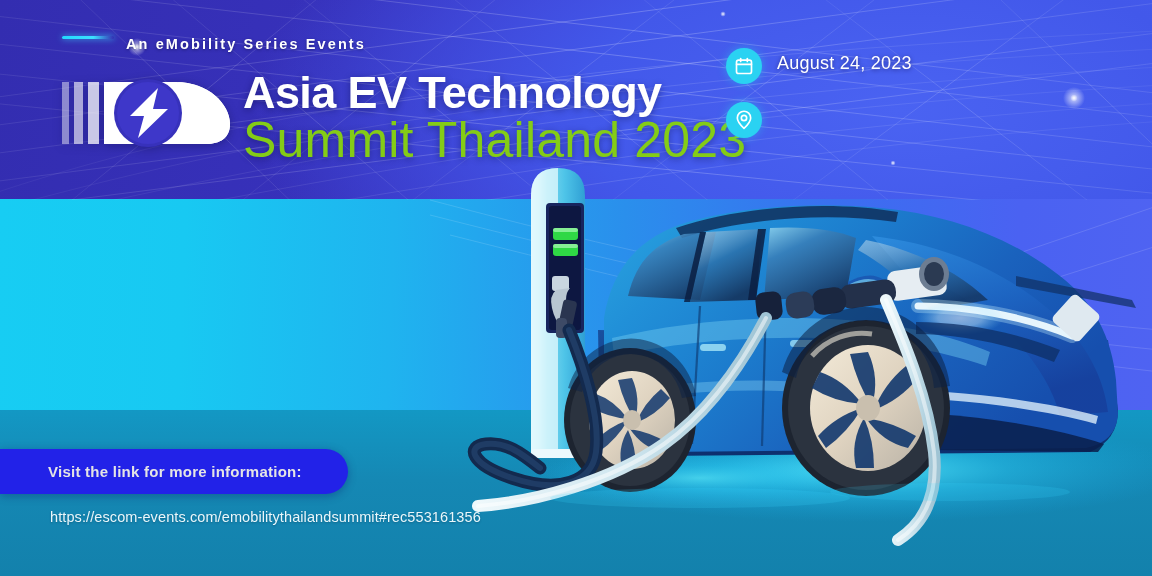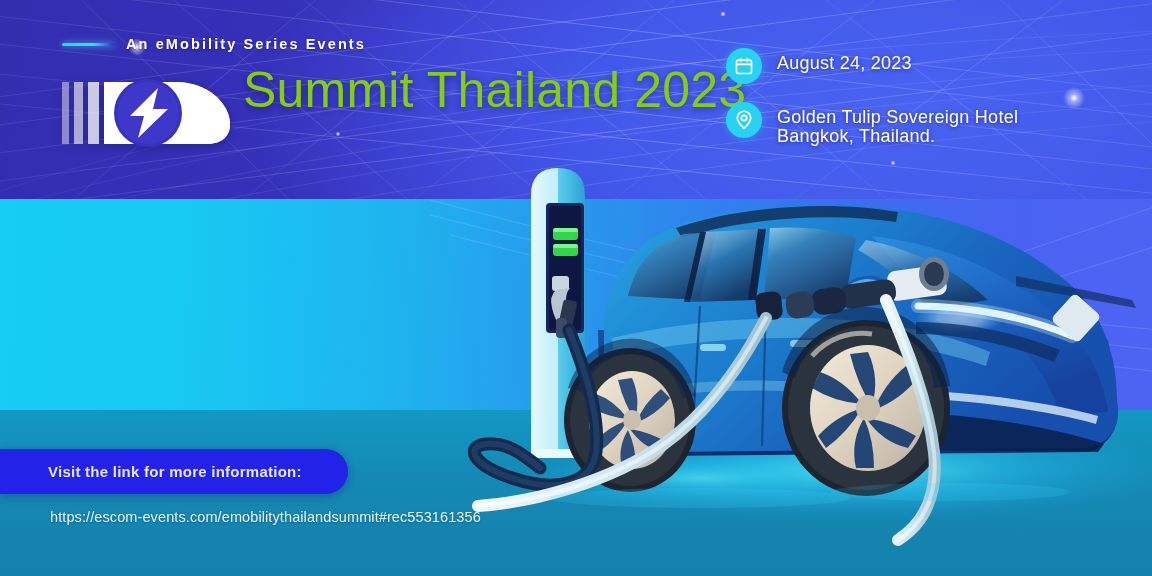--- a/index.html
+++ b/index.html
@@ -30,21 +30,21 @@
 
   
   .mesh{ position:absolute; inset:0; overflow:hidden; pointer-events:none; }
   .mesh svg{ width:100%; height:100%; display:block; }
 
   
   .header{ position:absolute; left:0; top:0; width:100%; height:200px; }
 
   .eyebrow-row{
     position:absolute; left:62px; top:36px;
-    display:flex; align-items:center; gap:12px;
+    display:flex; align-items:flex-start; gap:12px;
   }
   .accent-line{
     width:52px; height:3px; border-radius:2px;
     background:linear-gradient(90deg,#22d9ff 0%,#3ce0ff 60%,rgba(60,224,255,0) 100%);
     box-shadow:0 0 6px rgba(60,224,255,.8);
   }
   .eyebrow{
     color:#ffffff; font-size:14.5px; font-weight:bold;
     letter-spacing:2.1px; white-space:nowrap;
     text-shadow:0 1px 3px rgba(10,10,60,.5);
@@ -421,20 +421,21 @@
                  L120 78 C 136 70, 144 52, 136 34 C 132 24, 126 18, 118 16 Z" fill="#ffffff"></path>
 
         <circle cx="90" cy="47" r="34" fill="#3731bb"></circle>
         <circle cx="90" cy="47" r="31" fill="#3e37c9"></circle>
 
         <path d="M100 22 L72 50 L86 50 L80 72 L110 43 L95 43 Z" fill="#ffffff"></path>
       </svg>
     </div>
 
     <div class="title-wrap">
+      <div class="title-1">Asia EV Technology</div>
       <div class="title-2">Summit Thailand 2023</div>
     </div>
 
     <div class="info-block">
 
       <div class="info-row">
         <span class="info-icon">
           <svg width="20" height="20" viewBox="0 0 24 24" fill="none" stroke="#ffffff" stroke-width="2" stroke-linecap="round" stroke-linejoin="round">
             <rect x="3" y="5" width="18" height="16" rx="2.5"></rect>
             <line x1="3" y1="10" x2="21" y2="10"></line>
@@ -445,24 +446,20 @@
         <span class="info-text">August 24, 2023</span>
       </div>
 
       <div class="info-row">
         <span class="info-icon">
           <svg width="20" height="20" viewBox="0 0 24 24" fill="none" stroke="#ffffff" stroke-width="2" stroke-linecap="round" stroke-linejoin="round">
             <path d="M12 22 C12 22, 20 14.5, 20 9.5 A8 8 0 0 0 4 9.5 C4 14.5, 12 22, 12 22 Z"></path>
             <circle cx="12" cy="9.6" r="3.2"></circle>
           </svg>
         </span>
-        <span class="info-text">
-          <span>Golden  Tulip  Sovereign Hotel</span>
-          <span class="l2">Bangkok,  Thailand.</span>
-        </span>
       </div>
 
     </div>
   </div>
 
 
   <div class="cta-pill">
     <span class="cta-label">Visit the link for more information:</span>
   </div>
   <div class="url-text">https://escom-events.com/emobilitythailandsummit#rec553161356</div>

